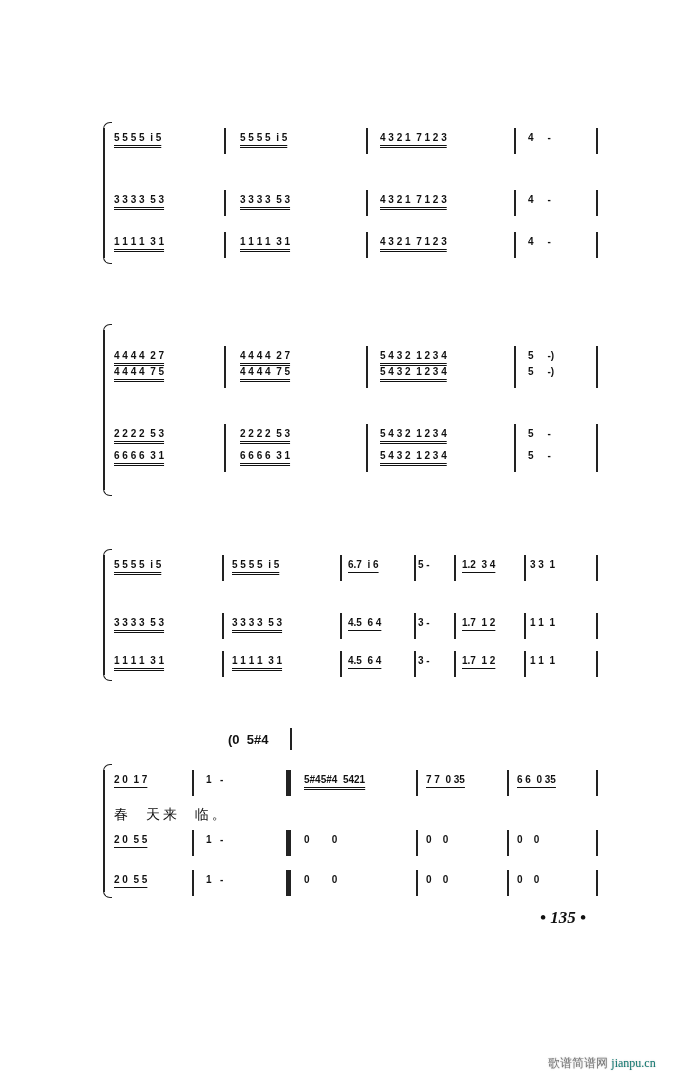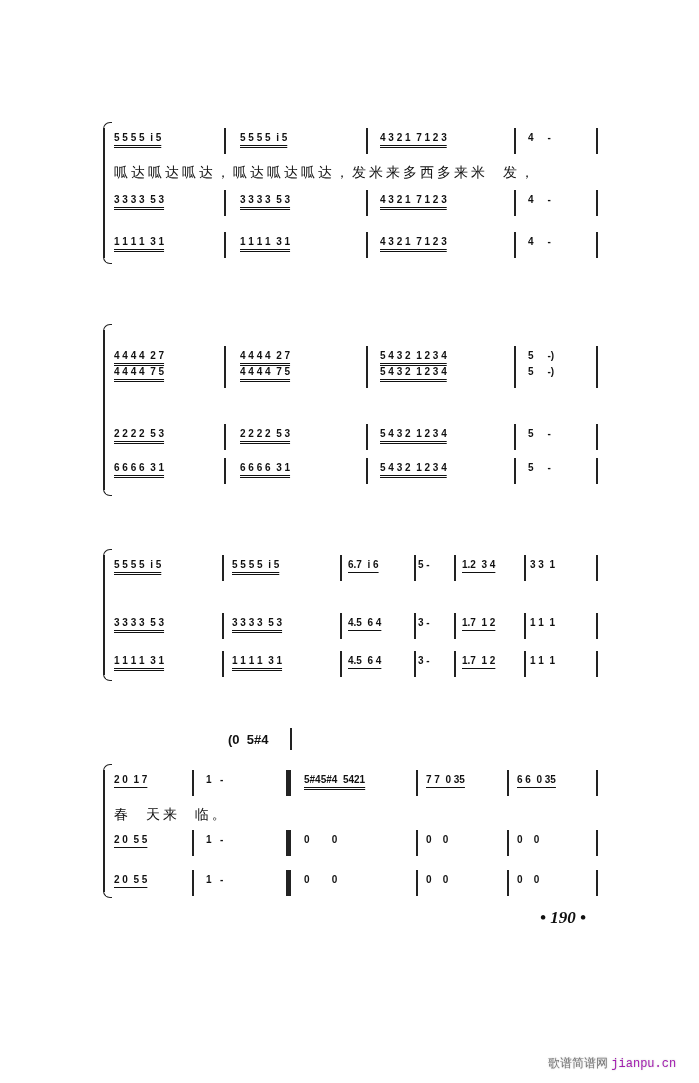--- a/index.html
+++ b/index.html
@@ -20,41 +20,38 @@
   .row { position: absolute; left: 14px; right: 0; height: 24px; }
   .notes { font-weight: bold; font-size: 10px; letter-spacing: 0; text-decoration: underline; }
   .cell { position: absolute; top: 0; white-space: pre; text-decoration: underline double; text-underline-offset: 4px; }
   .plain { text-decoration: none; }
   .single { text-decoration: underline; text-underline-offset: 4px; }
   .bar { position: absolute; top: -4px; width: 2px; height: 26px; background: #222; }
   .dbar { position: absolute; top: -4px; width: 5px; height: 26px; border-left: 2px solid #222; border-right: 3px solid #222; box-sizing: border-box; }
   .lyrics { font-family: "DejaVu Sans", sans-serif; font-size: 14px; letter-spacing: 3px; white-space: pre; position: absolute; top: 0; }
   .page-number { position: absolute; left: 540px; top: 908px; font-family: "Liberation Serif", serif; font-style: italic; font-weight: bold; font-size: 17px; }
   .watermark { position: absolute; left: 548px; top: 1055px; font-size: 12px; color: #777; text-shadow: 0 0 2px #ccc; }
-  .watermark .en { color: #a21caf; font-family: Liberation Mono, monospace; }
+  .watermark .en { color: #0f766e; font-family: Liberation Serif, serif; }
   .intro { position: absolute; font-weight: bold; font-size: 13px; white-space: pre; }
 </style>
 </head>
 <body>
 
 <div class="system" style="top:128px;height:130px;">
   <div class="bracket"></div>
   <div class="row notes" style="top:4px">
     <span class="cell" style="left:0">5 5 5 5  i 5</span>
     <div class="bar" style="left:110px"></div>
     <span class="cell" style="left:126px">5 5 5 5  i 5</span>
     <div class="bar" style="left:252px"></div>
     <span class="cell" style="left:266px">4 3 2 1  7 1 2 3</span>
     <div class="bar" style="left:400px"></div>
     <span class="cell plain" style="left:414px">4     -</span>
     <div class="bar" style="left:482px"></div>
   </div>
-  <div class="row" style="top:36px">
-    <span class="lyrics">呱达呱达呱达，呱达呱达呱达，发米来多西多来米  发，</span>
-  </div>
   <div class="row notes" style="top:66px">
     <span class="cell" style="left:0">3 3 3 3  5 3</span>
     <div class="bar" style="left:110px"></div>
     <span class="cell" style="left:126px">3 3 3 3  5 3</span>
     <div class="bar" style="left:252px"></div>
     <span class="cell" style="left:266px">4 3 2 1  7 1 2 3</span>
     <div class="bar" style="left:400px"></div>
     <span class="cell plain" style="left:414px">4     -</span>
     <div class="bar" style="left:482px"></div>
   </div>
@@ -95,21 +92,21 @@
   <div class="row notes" style="top:98px">
     <span class="cell" style="left:0">2 2 2 2  5 3</span>
     <div class="bar" style="left:110px"></div>
     <span class="cell" style="left:126px">2 2 2 2  5 3</span>
     <div class="bar" style="left:252px"></div>
     <span class="cell" style="left:266px">5 4 3 2  1 2 3 4</span>
     <div class="bar" style="left:400px"></div>
     <span class="cell plain" style="left:414px">5     -</span>
     <div class="bar" style="left:482px"></div>
   </div>
-  <div class="row notes" style="top:132px">
+  <div class="row notes" style="top:120px">
     <span class="cell" style="left:0">6 6 6 6  3 1</span>
     <div class="bar" style="left:110px"></div>
     <span class="cell" style="left:126px">6 6 6 6  3 1</span>
     <div class="bar" style="left:252px"></div>
     <span class="cell" style="left:266px">5 4 3 2  1 2 3 4</span>
     <div class="bar" style="left:400px"></div>
     <span class="cell plain" style="left:414px">5     -</span>
     <div class="bar" style="left:482px"></div>
   </div>
 </div>
@@ -198,17 +195,17 @@
     <div class="dbar" style="left:172px"></div>
     <span class="cell plain" style="left:190px">0        0</span>
     <div class="bar" style="left:302px"></div>
     <span class="cell plain" style="left:312px">0    0</span>
     <div class="bar" style="left:393px"></div>
     <span class="cell plain" style="left:403px">0    0</span>
     <div class="bar" style="left:482px"></div>
   </div>
 </div>
 
-<div class="page-number">• 190 •</div>
+<div class="page-number">• 135 •</div>
 <div class="watermark">
   <span>歌谱简谱网</span>
   <span class="en">jianpu.cn</span>
 </div>
 
 </body></html>

